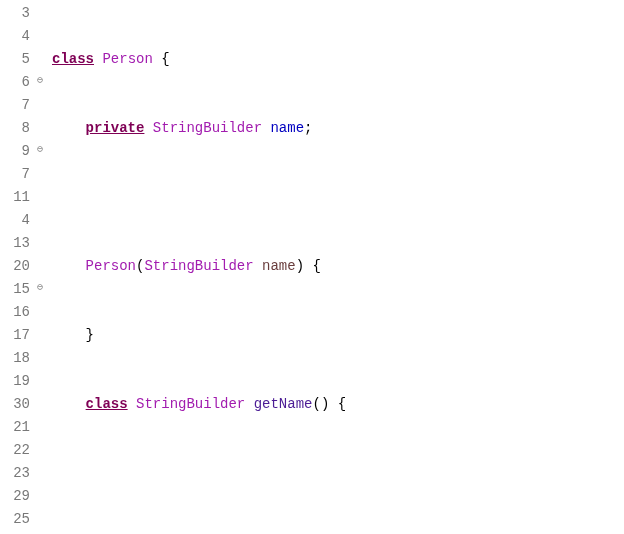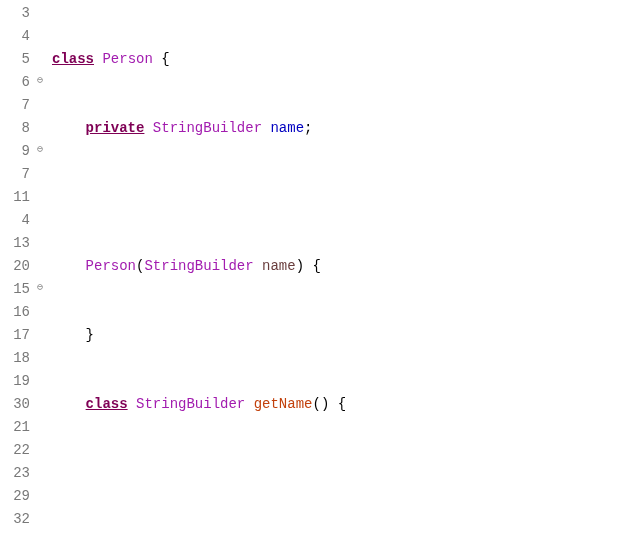--- a/index.html
+++ b/index.html
@@ -41,21 +41,21 @@
   .code {
     padding-left: 18px;
     white-space: pre;
   }
   .code-line {
     height: 23px;
   }
   .kw { color: #7f0055; font-weight: bold; text-decoration: underline; }
   .type { color: #a21caf; }
   .field { color: #0000c0; }
-  .method { color: #c2410c; text-align: center; }
+  .method { color: #4c1d95; text-align: center; }
   .pun { color: #000000; }
   .var { color: #6a3e3e; }
 </style>
 </head>
 <body>
 
 <div class="editor">
   <div class="gutter" id="gutter">
       <div class="gutter-line">3</div>
       <div class="gutter-line">4</div>
@@ -72,21 +72,21 @@
       <div class="gutter-line">15<span class="fold-marker">⊖</span></div>
       <div class="gutter-line">16</div>
       <div class="gutter-line">17</div>
       <div class="gutter-line">18</div>
       <div class="gutter-line">19</div>
       <div class="gutter-line">30</div>
       <div class="gutter-line">21</div>
       <div class="gutter-line">22</div>
       <div class="gutter-line">23</div>
       <div class="gutter-line">29</div>
-      <div class="gutter-line">32</div>
+      <div class="gutter-line">25</div>
     </div>
   <div class="code">
     <div class="code-line"><span class="kw">class</span><span class="pun"> </span><span class="type">Person</span><span class="pun"> </span><span class="pun">{</span></div>
     <div class="code-line">    <span class="kw">private</span><span class="pun"> </span><span class="type">StringBuilder</span><span class="pun"> </span><span class="field">name</span><span class="pun">;</span></div>
     <div class="code-line"></div>
     <div class="code-line">    <span class="type">Person</span><span class="pun">(</span><span class="type">StringBuilder</span><span class="pun"> </span><span class="var">name</span><span class="pun">)</span><span class="pun"> </span><span class="pun">{</span></div>
     <div class="code-line">    <span class="pun">}</span></div>
     <div class="code-line">    <span class="kw">class</span><span class="pun"> </span><span class="type">StringBuilder</span><span class="pun"> </span><span class="method">getName</span><span class="pun">(</span><span class="pun">)</span><span class="pun"> </span><span class="pun">{</span></div>
     <div class="code-line">        </div>
     

